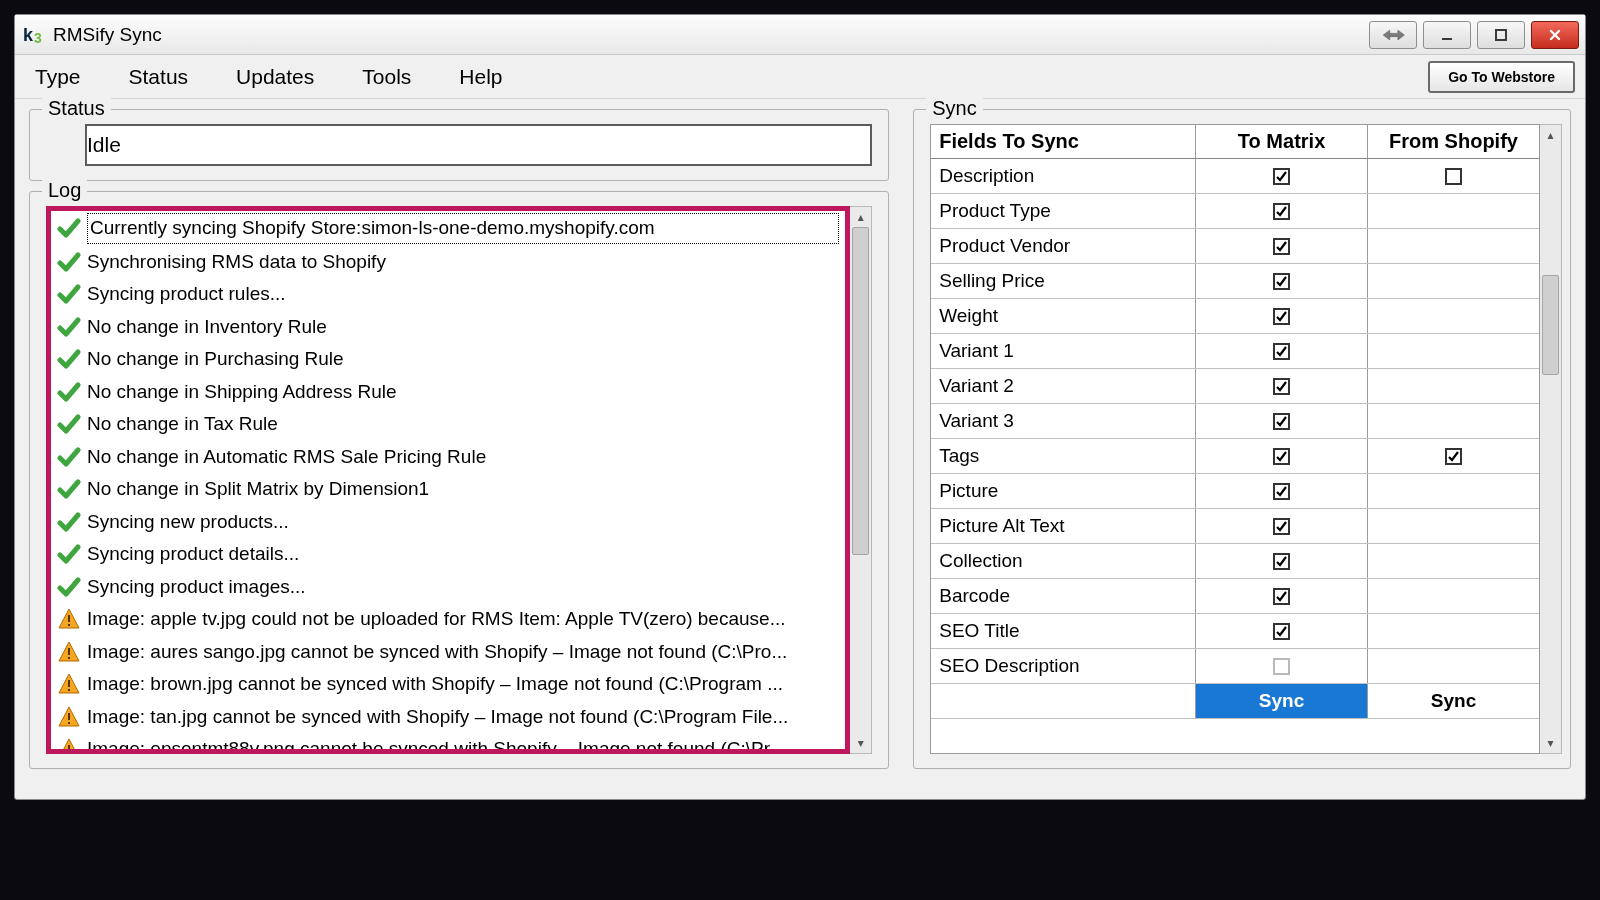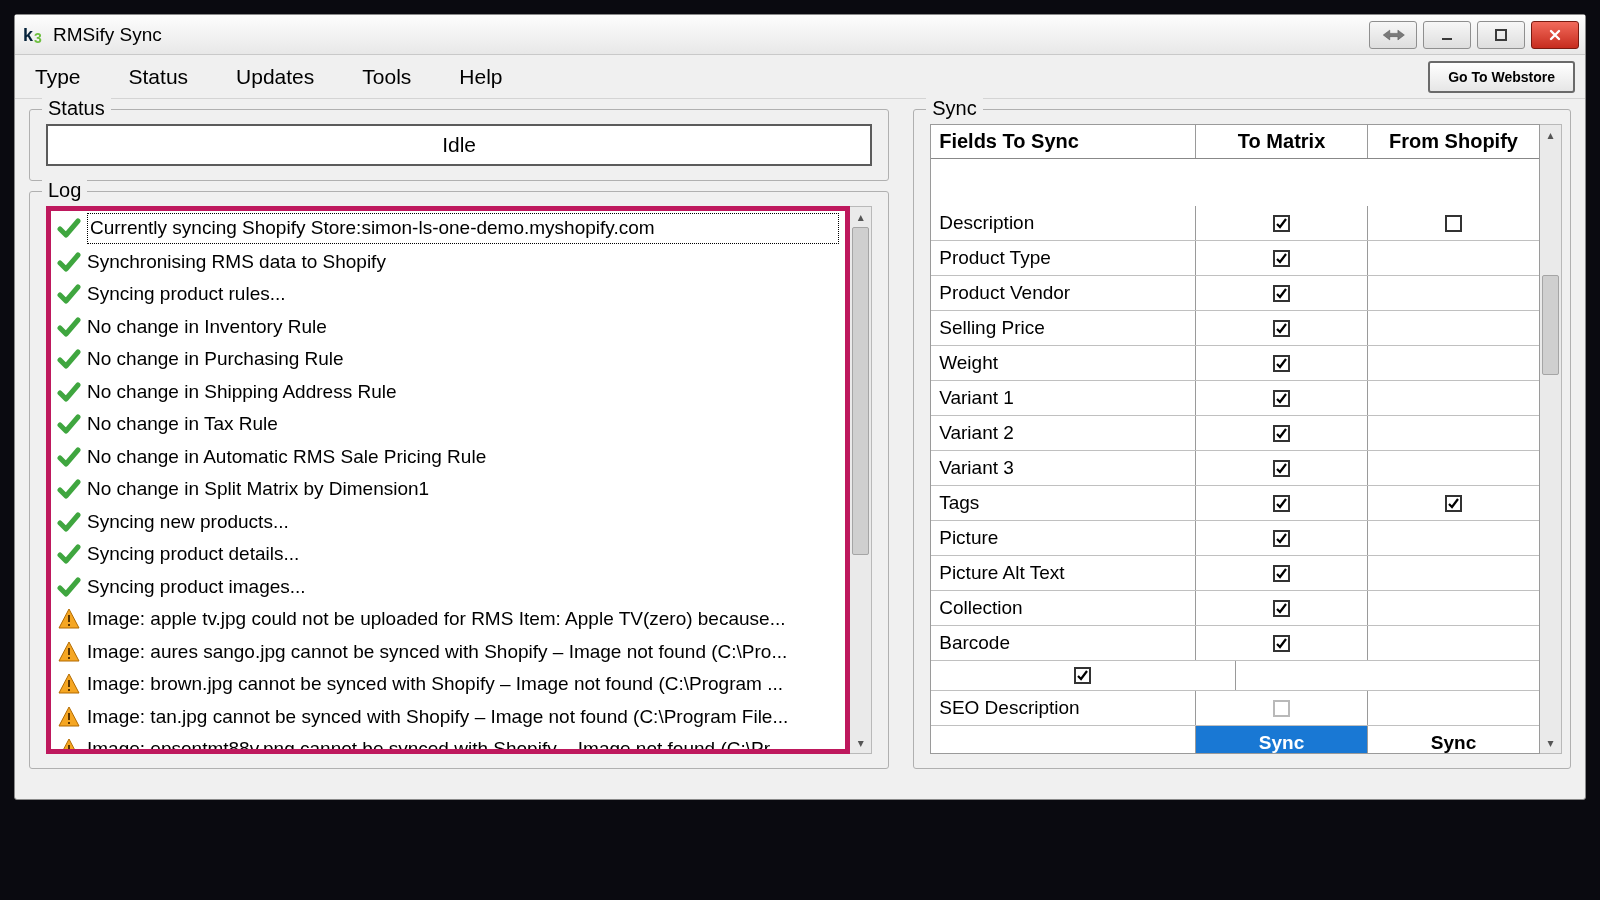--- a/index.html
+++ b/index.html
@@ -61,39 +61,39 @@
     font-weight:bold;
   }
   
   .content { flex:1; display:flex; gap:24px; padding: 10px 14px 30px 14px; min-height:0;}
   .left { flex: 1.02; display:flex; flex-direction:column; gap:10px; min-height:0;}
   .right { flex: 0.78; display:flex; flex-direction:column; min-height:0;}
   
   .gbox { border:1px solid #b0b0b0; border-radius:3px; padding: 14px 16px 14px 16px; position:relative; }
   .gbox > legend { position:absolute; top:-13px; left:12px; background:#f0f0f0; padding:0 6px; font-size:20px; }
   .status-box .status-val {
-    border:2px solid #5b5b5b; background:#fff; text-align:center; font-size:21px; padding:7px 0;
+    border:2px solid #5b5b5b; background:#fff; font-size:21px; padding:7px 0;margin-left:39px;
   }
   .log-box { flex:1; display:flex; flex-direction:column; min-height:0;}
   .log-area { flex:1; display:flex; min-height:0; }
   .log-list { flex:1; background:#fff; border:5px solid #be185d; overflow:hidden; }
   .log-scroll { width:22px; background:#eaeaea; border:1px solid #b9b9b9; border-left:none; position:relative;}
   .log-scroll .up, .log-scroll .down{height:20px;display:flex;align-items:center;justify-content:center;font-size:12px;color:#555;}
   .log-scroll .thumb{position:absolute;top:20px;left:2px;right:2px;height:60%;background:#cfcfcf;border:1px solid #a5a5a5;border-radius:2px;}
   .log-scroll .down{position:absolute;bottom:0;left:0;right:0;}
   .log-row { display:flex; align-items:center; gap:6px; padding:2px 6px; font-size:19px; line-height:1.5; white-space:nowrap; overflow:hidden; text-overflow:ellipsis;}
   .log-row:first-child .log-text{ border:1px dotted #000; padding:0 2px; flex:1;}
   .ico { width:24px; height:24px; flex-shrink:0; }
   
   .sync-box { flex:1; display:flex; min-height:0; padding-right:8px;}
   .sync-table { flex:1; display:flex; flex-direction:column; border:1px solid #9a9a9a; background:#fff; min-height:0;}
   .sync-head{display:flex; font-weight:700; font-size:20px; border-bottom:1px solid #888;}
   .sync-cell{border-right:1px solid #9a9a9a; padding:5px 8px; display:flex; align-items:center;}
   .c-field{flex:1.6;} .c-to{flex:1; justify-content:center;} .c-from{flex:1; justify-content:center;}
-  .sync-body{flex:1; overflow:hidden;margin-top:47px;}
+  .sync-body{flex:1; overflow:hidden;}
   .srow{display:flex; border-bottom:1px solid #c0c0c0; font-size:19px;}
   .srow .sync-cell{padding:6px 8px;}
   .srow:last-child .sync-cell{font-weight:700; justify-content:center;}
   .srow:last-child .c-to{background:#1978d4;color:#fff;}
   .chk{width:17px;height:17px;border:2px solid #333;background:#fff;display:inline-flex;align-items:center;justify-content:center;}
   .chk.light{border-color:#b9b9b9;}
   .chk svg{width:13px;height:13px;}
   .sync-scroll{width:22px; background:#eaeaea; border:1px solid #b9b9b9; border-left:none; position:relative;}
   .sync-scroll .up,.sync-scroll .down{height:20px;display:flex;align-items:center;justify-content:center;font-size:12px;color:#555;}
   .sync-scroll .down{position:absolute;bottom:0;left:0;right:0;}
@@ -443,20 +443,21 @@
                   <div class="sync-cell c-to">
                     <span class="chk">
                       <svg viewBox="0 0 13 13">
                         <path d="M2 7 L5 10 L11 2" fill="none" stroke="#000" stroke-width="2.2"></path>
                       </svg>
                     </span>
                   </div>
                   <div class="sync-cell c-from" style="border-right:none;"></div>
                 </div>
                 <div class="srow">
+                  <div class="sync-cell c-field">SEO Title</div>
                   <div class="sync-cell c-to">
                     <span class="chk">
                       <svg viewBox="0 0 13 13">
                         <path d="M2 7 L5 10 L11 2" fill="none" stroke="#000" stroke-width="2.2"></path>
                       </svg>
                     </span>
                   </div>
                   <div class="sync-cell c-from" style="border-right:none;"></div>
                 </div>
                 <div class="srow">

